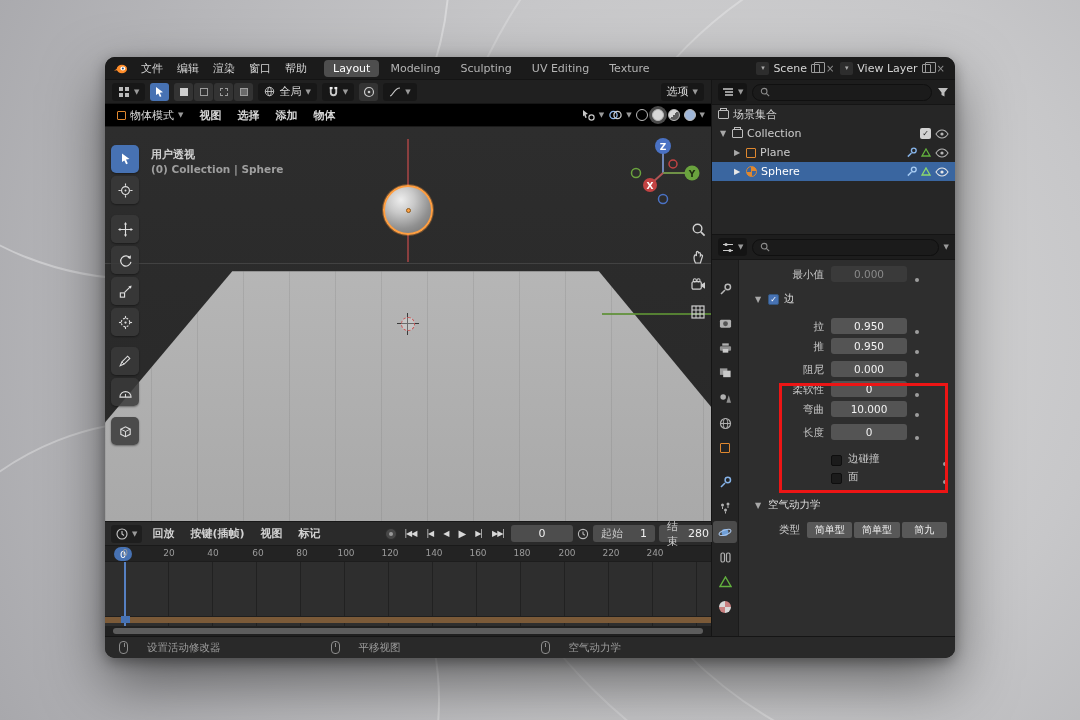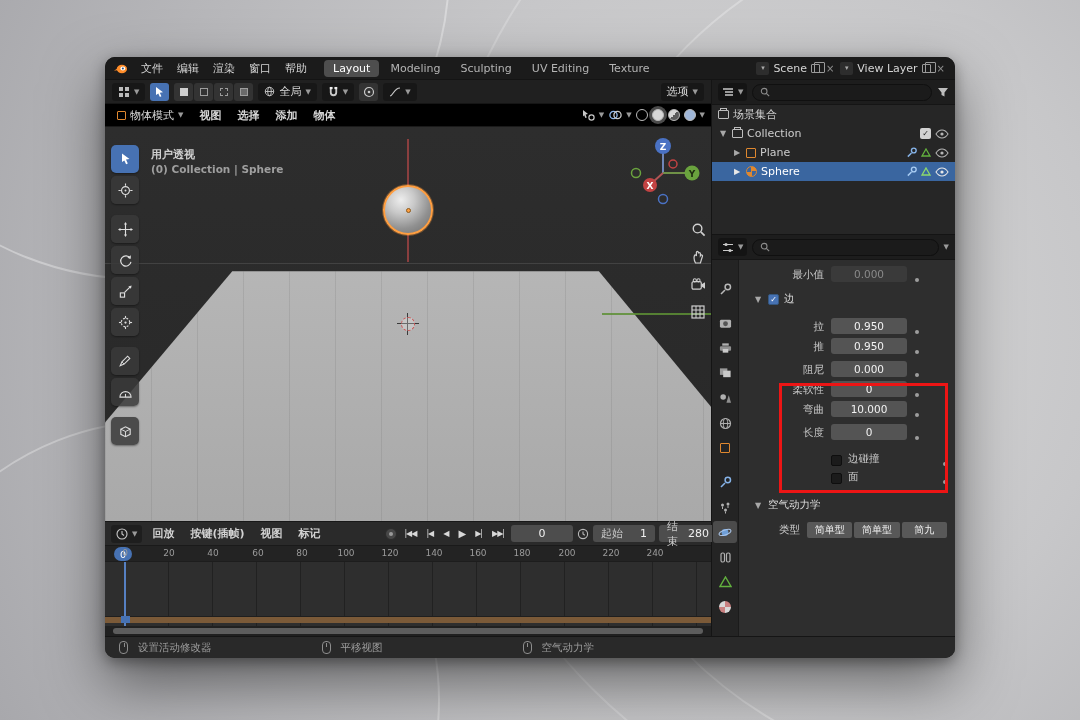--- a/index.html
+++ b/index.html
@@ -134,21 +134,21 @@
     background-image:repeating-linear-gradient(90deg, rgba(0,0,0,.28) 0 1px, transparent 1px 44px);
     background-position-x:19px; }
   .cf-line { position:absolute; left:19px; top:0; bottom:0; width:2px; background:#5680c2; }
   .summary-band { position:absolute; left:0; right:0; bottom:3px; height:7px; background:#7b5a38; border-top:1px solid #1f1f1f; }
   .summary-key { position:absolute; left:16px; bottom:3px; width:9px; height:7px; background:#4772b3; }
   .tl-scroll { height:10px; flex:0 0 10px; background:#202020; position:relative; }
   .hbar { position:absolute; left:8px; right:8px; top:2px; height:6px; border-radius:3px; background:#5d5d5d; }
 
   
   .statusbar { height:22px; flex:0 0 22px; background:#292929; border-top:1px solid #151515; display:flex; align-items:center; color:#9c9c9c; font-size:10.5px; }
-  .sb-item { display:flex; align-items:center; gap:10px; }
+  .sb-item { display:flex; align-items:center; gap:19px; }
   .mouse-icon { width:9px; height:13px; border:1px solid #8d8d8d; border-radius:4px; position:relative; }
   .mouse-icon:after { content:""; position:absolute; left:3.5px; top:1px; width:1px; height:4px; background:#8d8d8d; }
 
   
   .outliner { flex:0 0 155px; display:flex; flex-direction:column; background:#262626; border-bottom:1px solid #141414; }
   .panel-hdr { height:25px; flex:0 0 25px; background:#1d1d1d; display:flex; align-items:center; gap:5px; padding:0 6px; border-bottom:1px solid #151515; }
   .search { flex:1; height:17px; background:#1b1b1b; border:1px solid #101010; border-radius:9px; display:flex; align-items:center; gap:4px; padding:0 7px; color:#8b8b8b; min-width:0; }
   .ol-row { height:19px; display:flex; align-items:center; gap:4px; padding:0 6px; color:#cccccc; }
   .ol-row.sel { background:#3a66a0; color:#ffffff; }
   .tri { font-size:8px; color:#a8a8a8; width:10px; text-align:center; }

